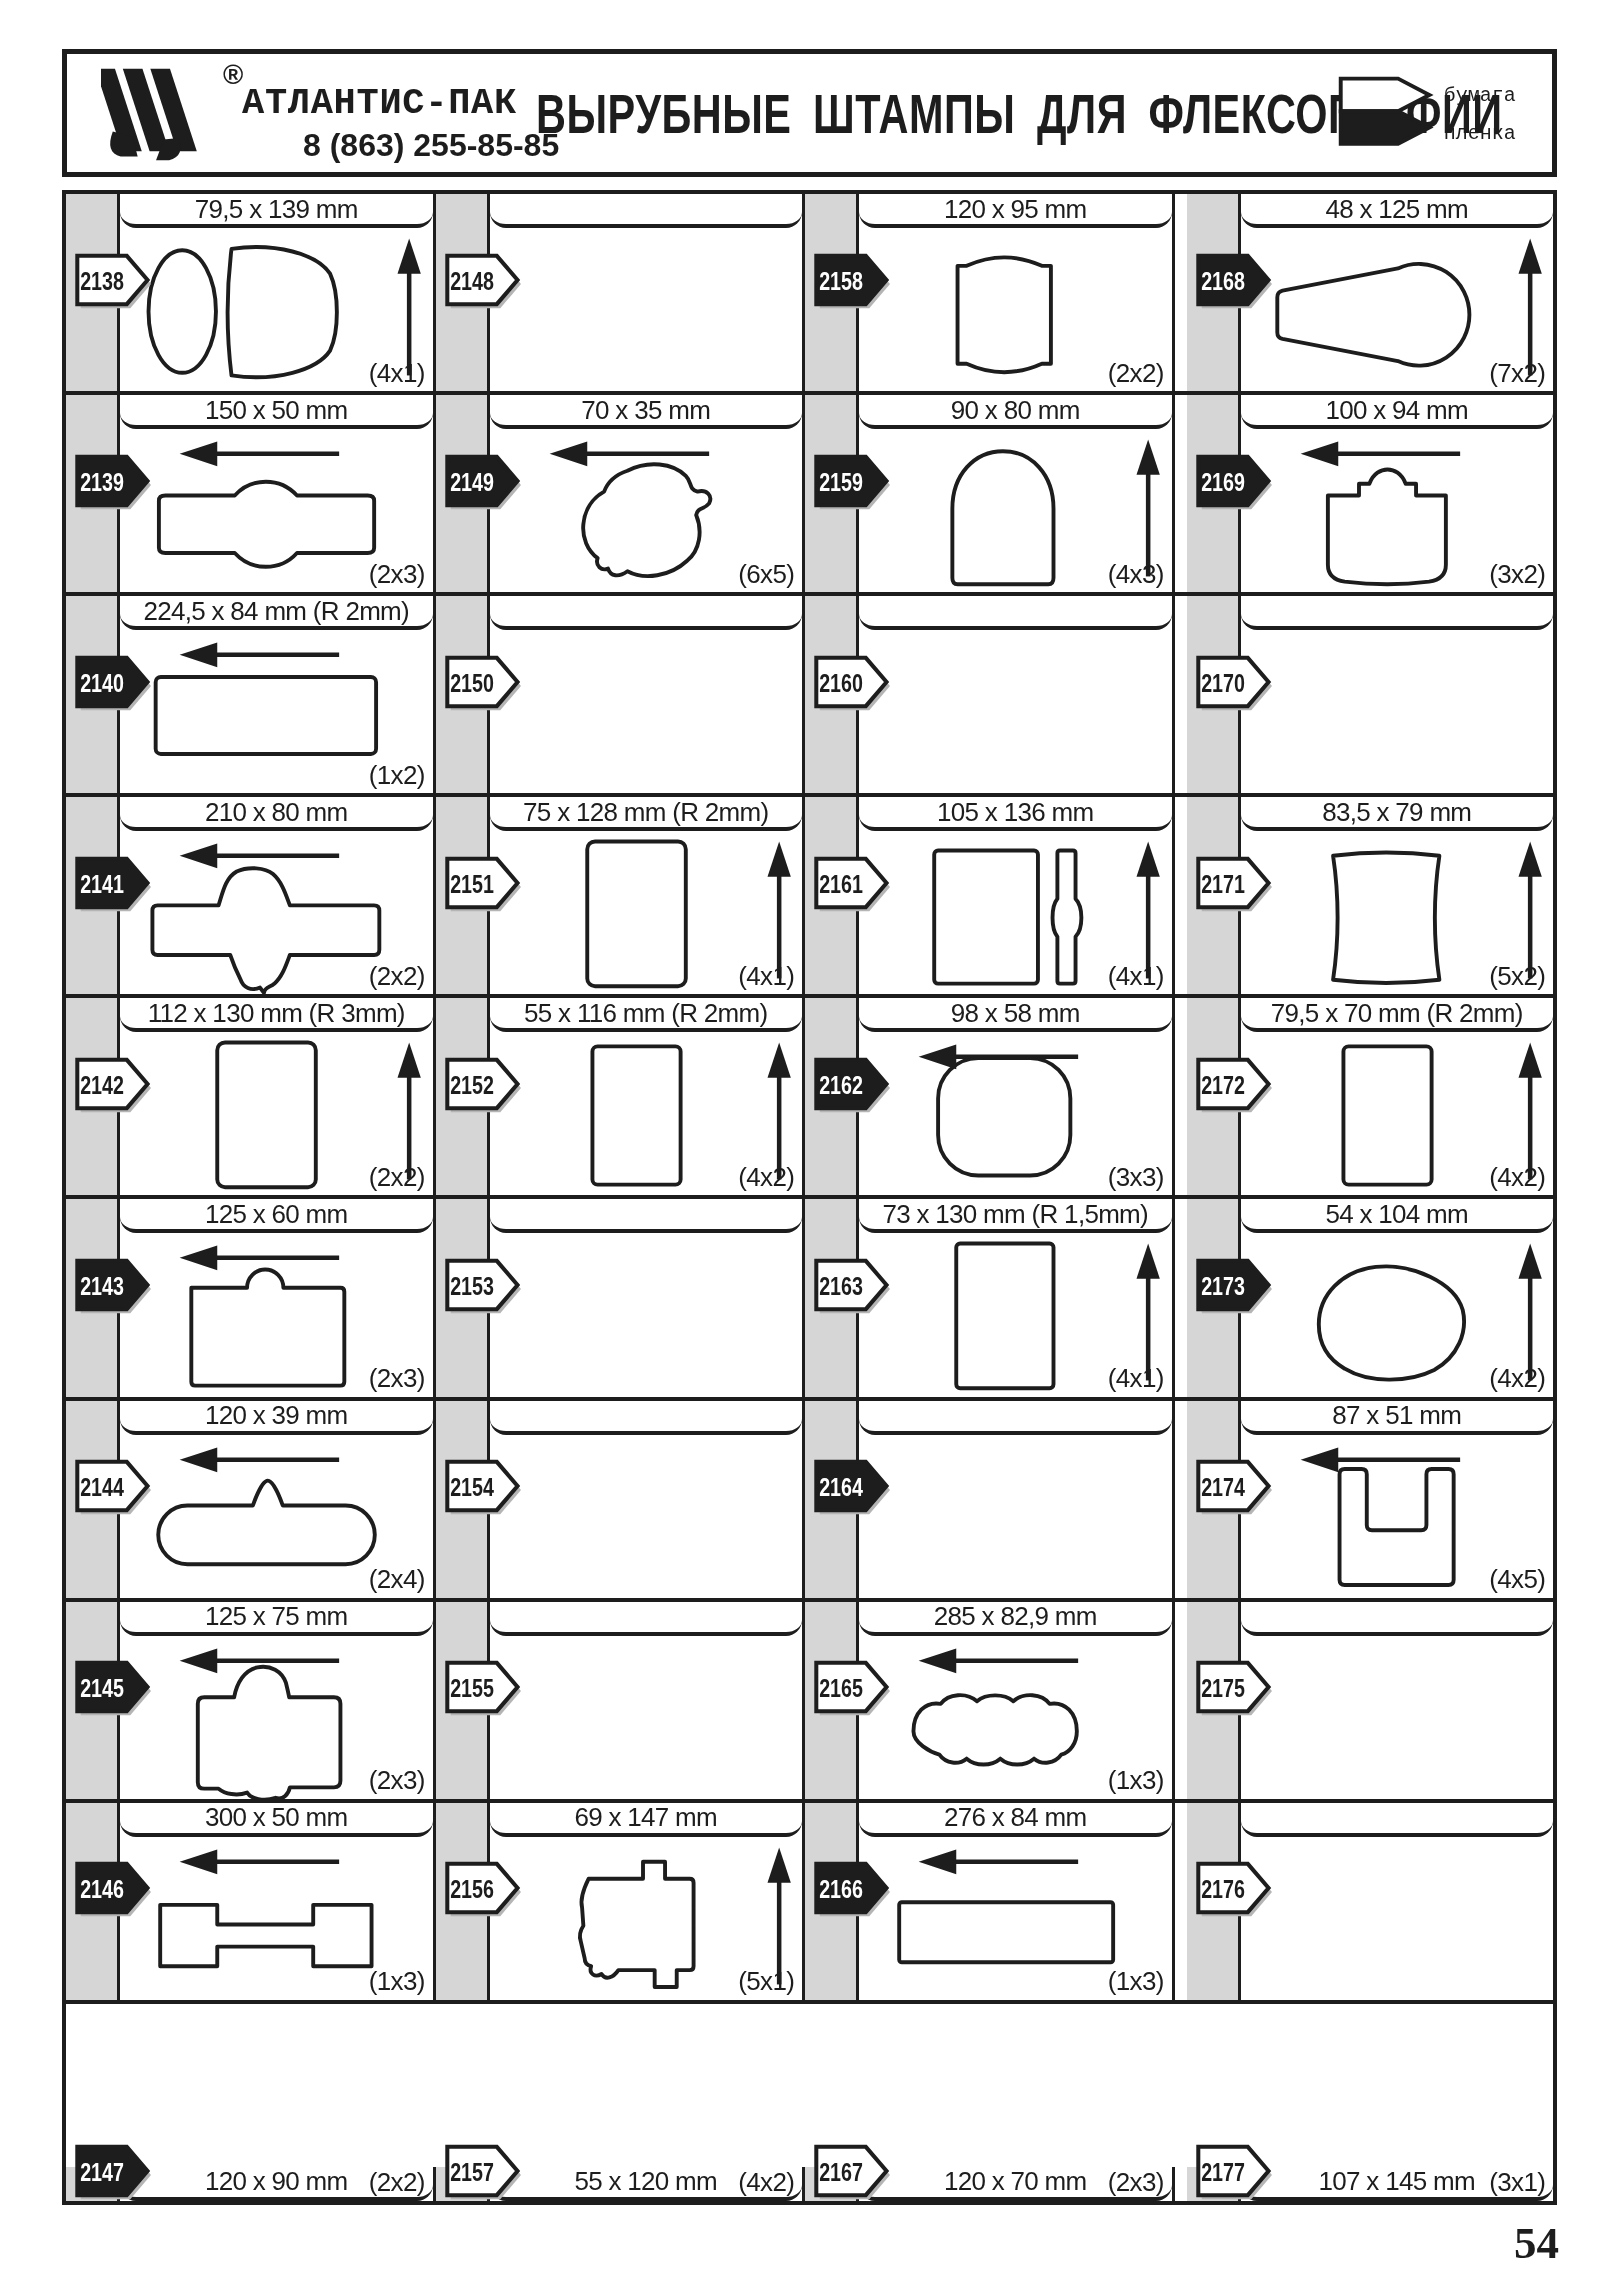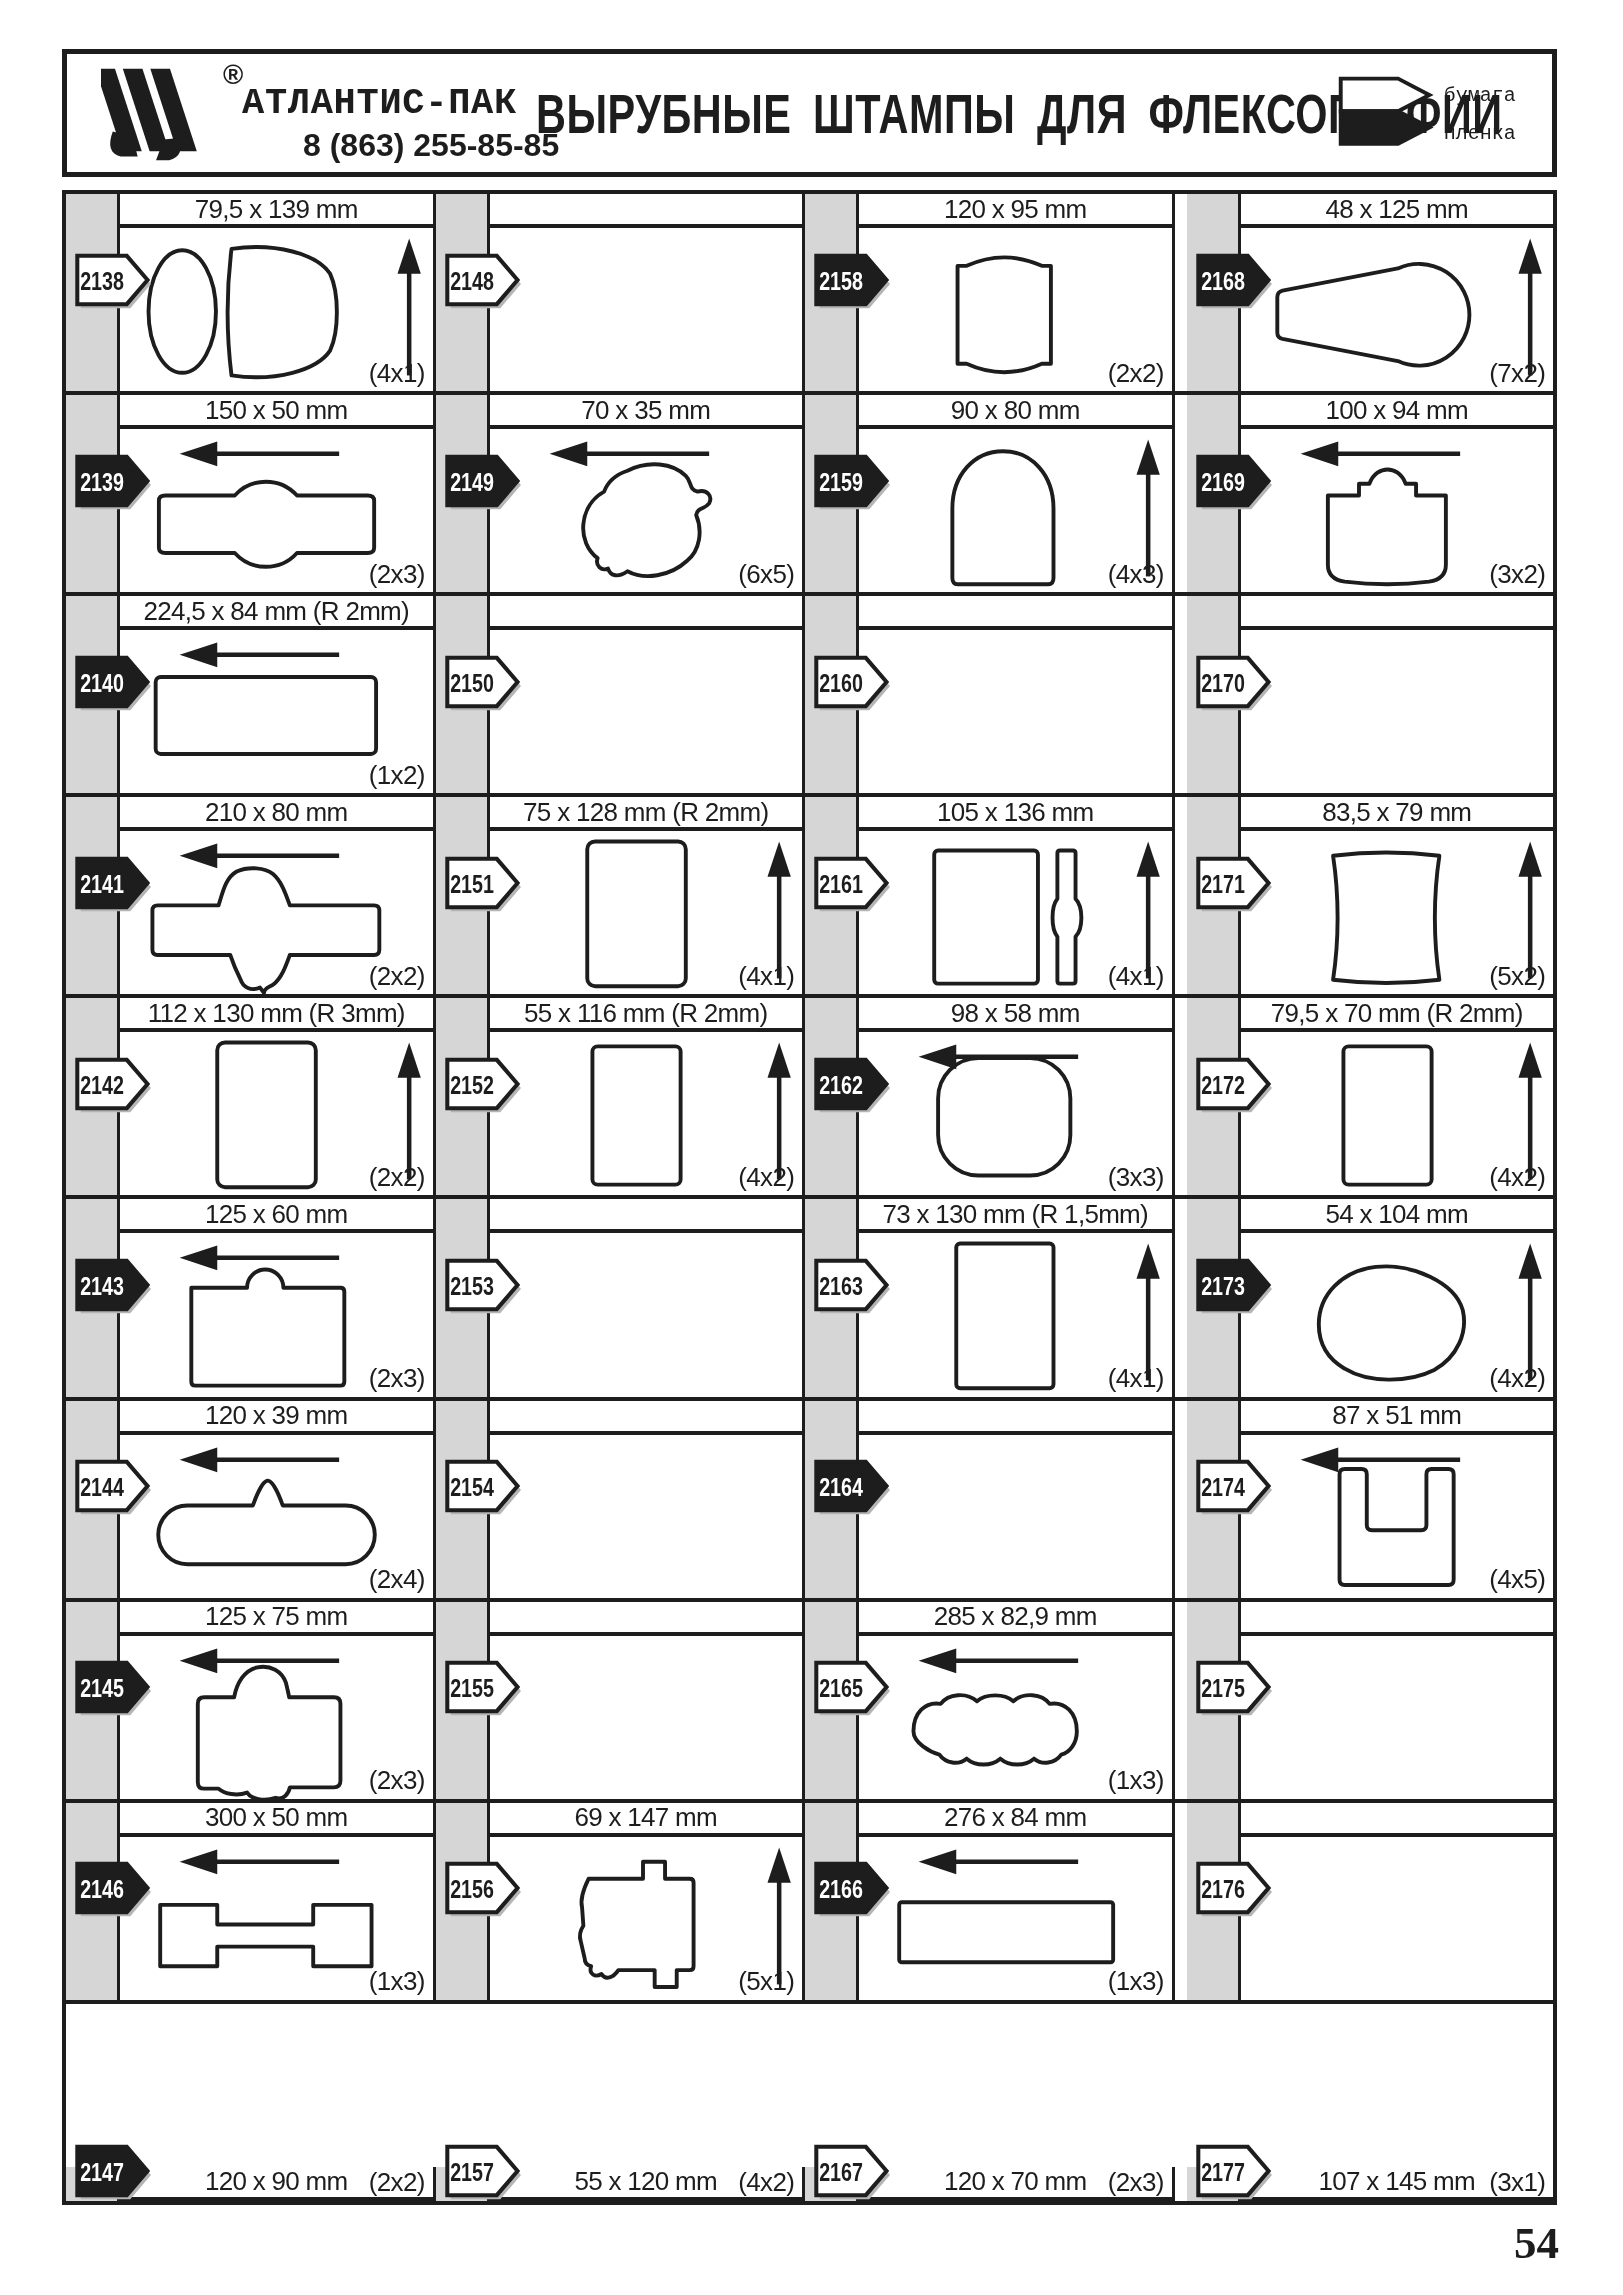--- a/index.html
+++ b/index.html
@@ -29,21 +29,21 @@
   #grid{position:absolute;left:62px;top:190px;width:1495px;height:2015px;
         border:4.6px solid #1d1d1d;box-sizing:border-box;display:flex;flex-direction:column;}
   .row{flex:1;display:flex;border-bottom:4.6px solid #1d1d1d;min-height:0;}
   .row:last-child{border-bottom:none;align-items:flex-end;}
   .cell{flex:1;display:flex;border-right:3.9px solid #1d1d1d;position:relative;min-width:0;}
   .cell:last-child{border-right:none;margin-left:12px;}
   .strip{width:51px;flex:none;background:#d6d6d6;border-right:3.3px solid #1d1d1d;}
   .body{flex:1;display:flex;flex-direction:column;min-width:0;}
   .dim{height:30px;flex:none;border-bottom:4.6px solid #1d1d1d;display:flex;
        align-items:center;justify-content:center;font-size:26px;letter-spacing:-0.7px;
-       white-space:nowrap;}
+       white-space:nowrap;border-radius:16px;}
   .main{flex:1;position:relative;}
   .draw{position:absolute;left:0;top:0;width:100%;height:100%;}
   .count{position:absolute;right:7.9px;bottom:2.6px;font-size:26px;letter-spacing:-0.7px;}
   .badge{position:absolute;left:9.2px;top:50%;margin-top:-13px;transform:translateY(-50%);
          width:76px;height:63px;overflow:visible;}
 
   
   #pagenum{position:absolute;right:64px;top:2217px;font-family:Liberation Serif, serif;
            font-weight:bold;font-size:45px;}
 </style>

